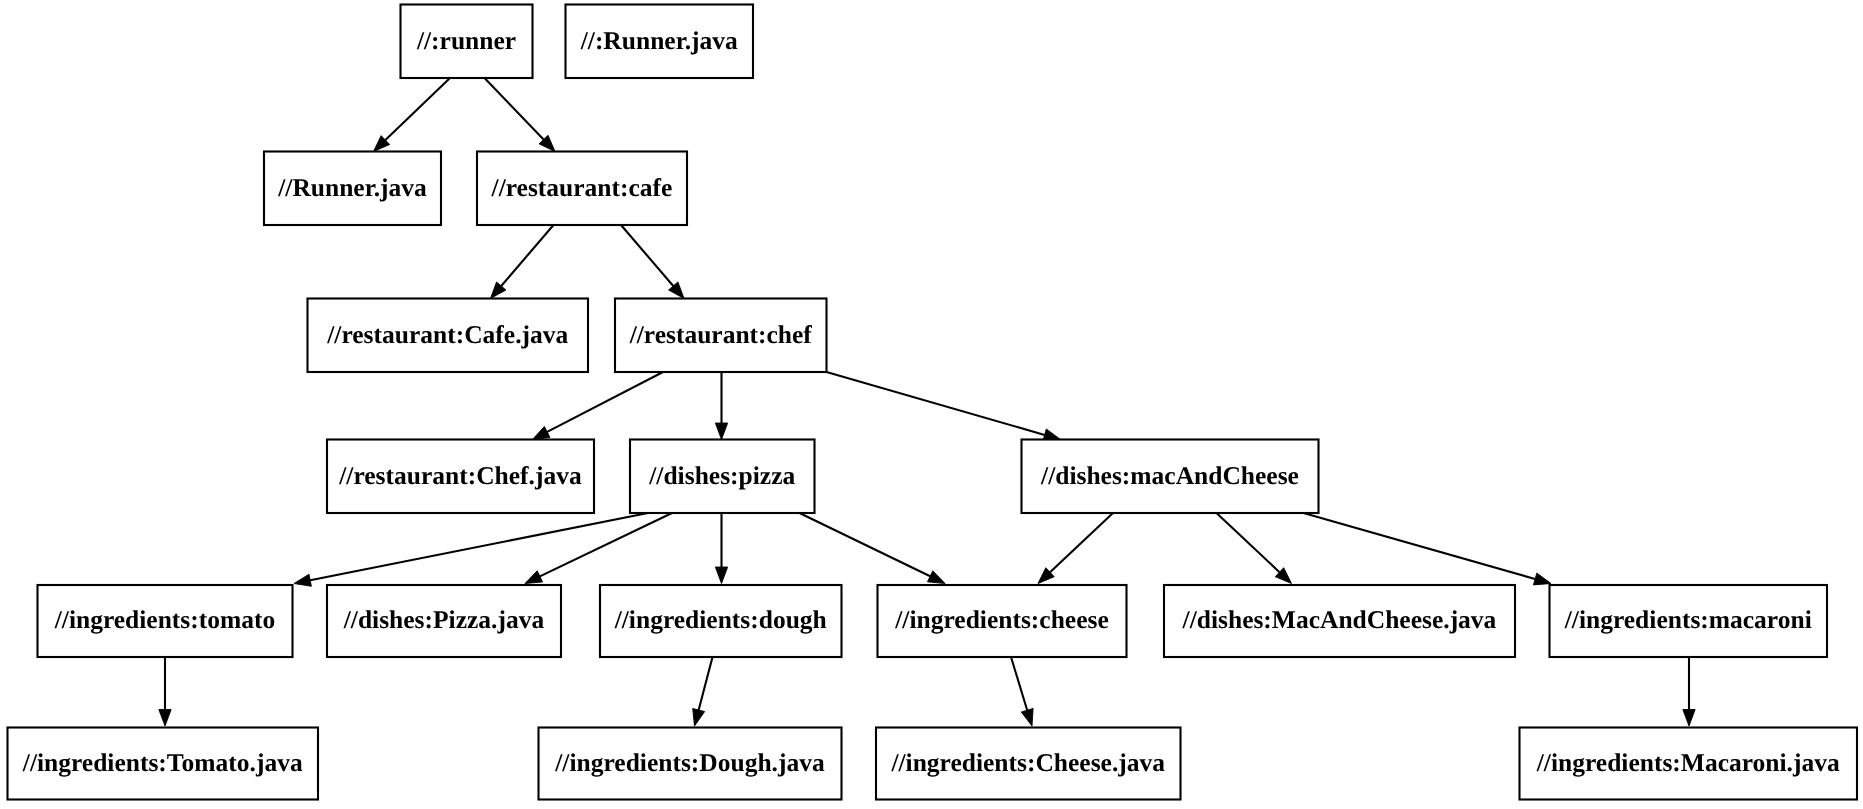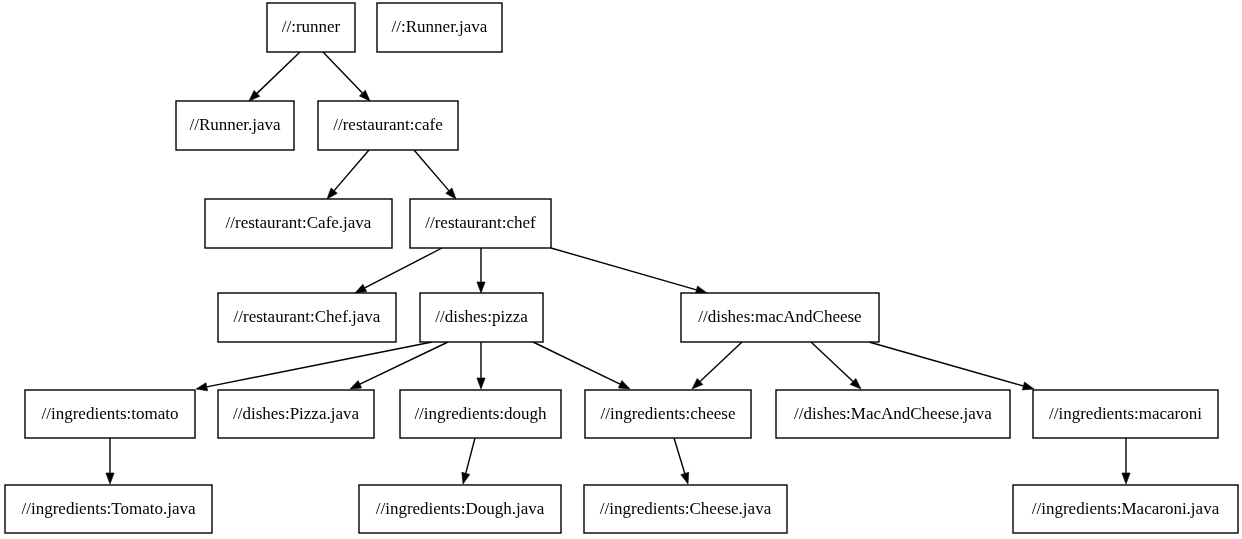--- a/index.html
+++ b/index.html
@@ -12,20 +12,21 @@
     width: 1242px;
     height: 539px;
     overflow: hidden;
     font-family: "Liberation Serif", "DejaVu Serif", serif;
   }
   #graph-canvas {
     position: relative;
     width: 1242px;
     height: 539px;
     background: #ffffff;
+    font-weight: bold;
   }
   #graph-svg {
     position: absolute;
     top: 0;
     left: 0;
     width: 1242px;
     height: 539px;
     display: block;
   }
   .node-box {

